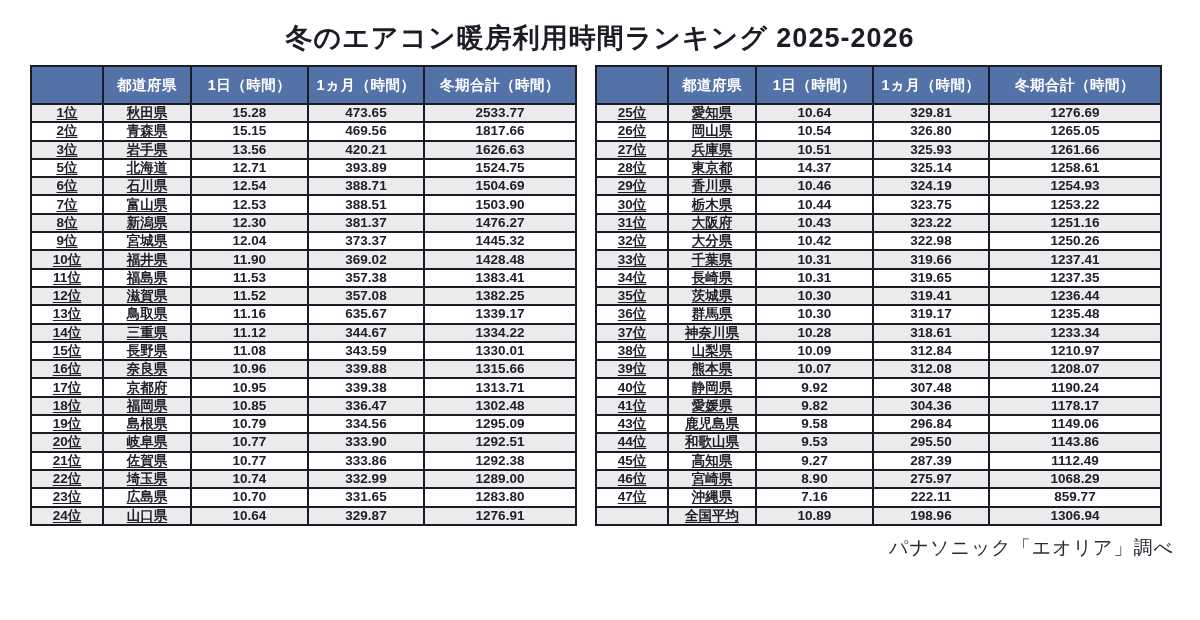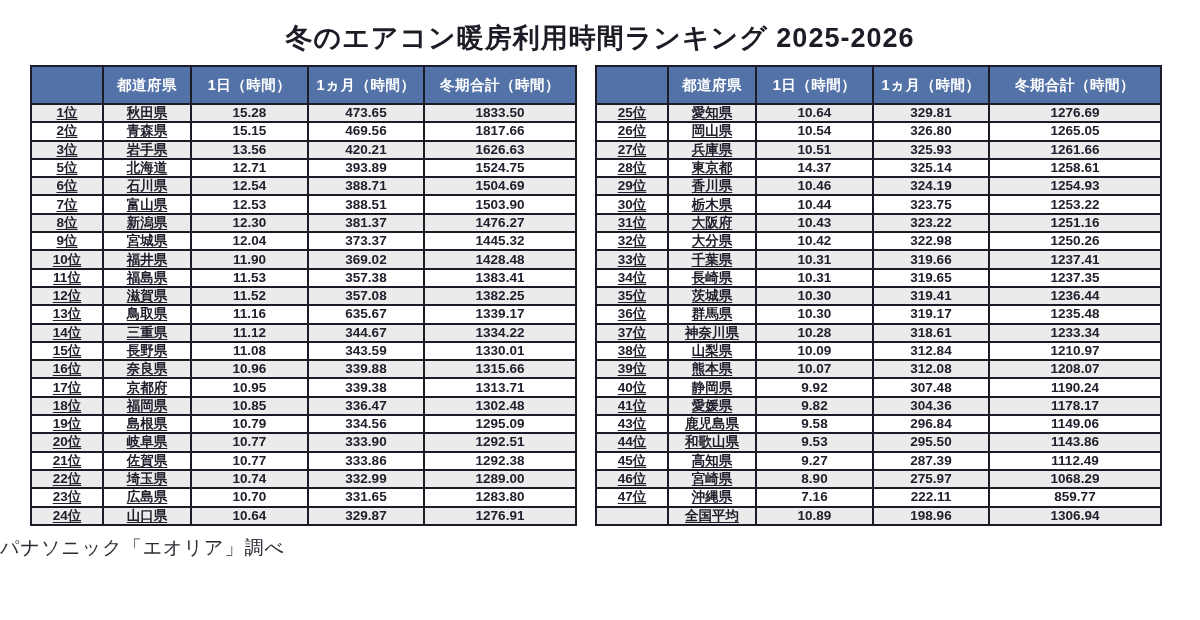--- a/index.html
+++ b/index.html
@@ -27,21 +27,21 @@
     height: 36px; font-size: 14.5px; font-weight: bold; letter-spacing: 0.5px;
   }
   td {
     height: 16.3px; font-size: 13.5px; font-weight: bold; line-height: 16px;
     color: #20202c; background: #ffffff;
   }
   tbody tr:nth-child(odd) td { background: #ebebeb; }
   tbody tr:nth-child(even) td { background: #ffffff; }
   .u { text-decoration: underline; text-underline-offset: 2px; }
   .source {
-    text-align: left; margin: 9px 26px 0 0;
+    text-align: right; margin: 9px 26px 0 0;
     font-size: 19px; font-weight: normal; color: #2a2a33; letter-spacing: 1px;
     font-family: "DejaVu Sans", "Liberation Sans", sans-serif;
   }
 </style>
 </head>
 <body>
 
 <div class="page">
   <h1 class="title">冬のエアコン暖房利用時間ランキング 2025-2026</h1>
 
@@ -62,21 +62,21 @@
             <th>1ヵ月（時間）</th>
             <th>冬期合計（時間）</th>
           </tr>
         </thead>
       <tbody>
           <tr>
             <td><span class="u">1位</span></td>
             <td><span class="u">秋田県</span></td>
             <td>15.28</td>
             <td>473.65</td>
-            <td>1833.50</td>
+            <td>2533.77</td>
           </tr>
           <tr>
             <td><span class="u">2位</span></td>
             <td><span class="u">青森県</span></td>
             <td>15.15</td>
             <td>469.56</td>
             <td>1817.66</td>
           </tr>
           <tr>
             <td><span class="u">3位</span></td>

